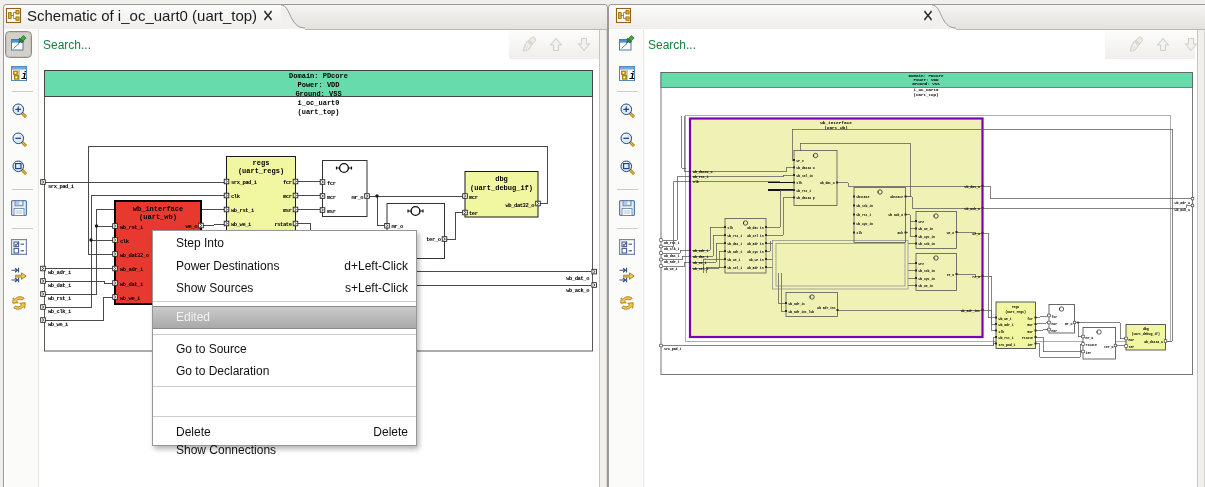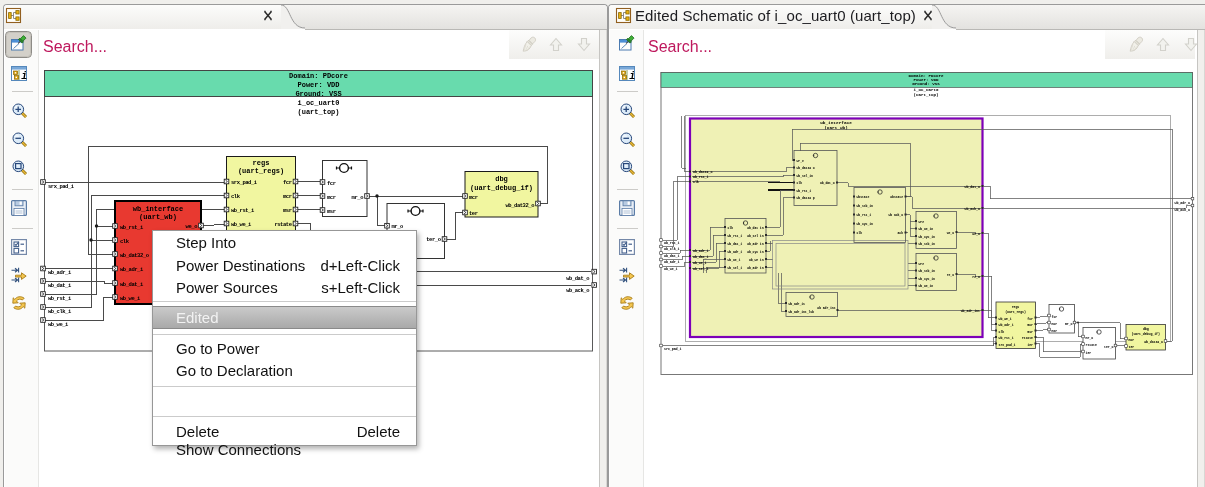--- a/index.html
+++ b/index.html
@@ -6,64 +6,64 @@
   body{width:1205px;height:487px;overflow:hidden;background:#f0efec;font-family:"Liberation Sans",sans-serif;position:relative;}
   .panel{position:absolute;top:4px;bottom:0;background:#fff;border:1px solid #9a9a9a;border-bottom:none;border-radius:4px 4px 0 0;}
   #lp{left:3px;width:603px;}
   #rp{left:608px;width:596px;border-right:none;border-radius:4px 0 0 0;}
   .tabbar{position:absolute;left:0;top:0;right:0;height:24px;background:linear-gradient(#f5f4f2,#e3e2df);border-radius:4px 4px 0 0;}
   .tab{position:absolute;left:0;top:0;height:24px;background:linear-gradient(#fcfcfb,#eeedea);border-radius:4px 0 0 0;}
   .tab .sw{position:absolute;right:-24px;top:0;width:24px;height:24px;}
   .tabline{position:absolute;top:24px;height:1px;background:#b9b8b5;right:0;}
   .ttext{position:absolute;top:1.5px;font-size:15px;color:#1c1c20;white-space:nowrap;}
   .toolrow{position:absolute;left:1px;right:1px;top:25px;height:32px;background:#fff;}
-  .search{position:absolute;left:39px;top:33px;font-size:16px;color:#be185d;}
+  .search{position:absolute;left:39px;top:33px;font-size:12px;color:#15803d;}
   .vtools{position:absolute;left:1px;top:25px;bottom:0;width:33px;background:#fbfbfa;border-right:1px solid #e6e6e4;}
   .vsep{position:absolute;left:7px;width:21px;height:1px;background:#cccbc8;}
   .scroll{position:absolute;top:25px;bottom:0;width:5px;border-left:1px solid #c6c5c2;border-right:1px solid #d8d7d4;background:#f1f0ed;}
   #ov{position:absolute;left:0;top:0;z-index:10;}
   #ov text{font-family:"Liberation Mono",monospace;fill:#000;}
   .mi{position:absolute;left:0;width:100%;height:22px;line-height:22px;}
   .mi .lab{position:absolute;left:23px;top:0;}
-  .mi .acc{position:absolute;right:16px;top:0;}
+  .mi .acc{position:absolute;right:8px;top:0;}
   .msep{position:absolute;left:0;width:100%;height:1px;background:#cbcbcb;}
 </style>
 </head>
 <body>
 
 <div class="panel" id="lp">
   <div class="tabbar"></div>
   <div class="tab" style="width:277px;">
     <svg class="sw" width="24" height="24" viewBox="0 0 24 24">
         <path d="M0 0 C10 0 8 23 24 23 L24 24 L0 24 Z" fill="#f1f0ee"></path>
         <path d="M0 0 C10 0 8 23 24 23" fill="none" stroke="#9a9a9a" stroke-width="1"></path>
       </svg>
   </div>
   <div class="tabline" style="left:301px;"></div>
+  <div class="ttext" style="left:23px;">Schematic of i_oc_uart0 (uart_top)</div>
   <div class="toolrow"></div>
   <div class="vtools">
     <div class="vsep" style="top:61px;"></div>
     <div class="vsep" style="top:159px;"></div>
     <div class="vsep" style="top:198px;"></div>
   </div>
   <div class="search">Search...</div>
   <div style="position:absolute;right:8px;top:25px;width:90px;height:29px;background:linear-gradient(#fdfdfc,#efeeeb);"></div>
   <div class="scroll" style="right:0;width:6px;"></div>
 </div>
 
 <div class="panel" id="rp">
   <div class="tabbar" style="border-radius:4px 0 0 0;"></div>
   <div class="tab" style="width:323px;">
     <svg class="sw" width="24" height="24" viewBox="0 0 24 24">
         <path d="M0 0 C10 0 8 23 24 23 L24 24 L0 24 Z" fill="#f1f0ee"></path>
         <path d="M0 0 C10 0 8 23 24 23" fill="none" stroke="#9a9a9a" stroke-width="1"></path>
       </svg>
   </div>
   <div class="tabline" style="left:347px;"></div>
-  <div class="ttext" style="left:26px;letter-spacing:0.1px;">Edited Schematic of i_oc_uart0 (uart_top)</div>
   <div class="toolrow"></div>
   <div class="vtools">
     <div class="vsep" style="top:61px;"></div>
     <div class="vsep" style="top:159px;"></div>
     <div class="vsep" style="top:198px;"></div>
   </div>
   <div class="search">Search...</div>
   <div style="position:absolute;right:10px;top:25px;width:90px;height:29px;background:linear-gradient(#fdfdfc,#efeeeb);"></div>
   <div class="scroll" style="left:588px;width:6px;"></div>
 </div>
@@ -646,39 +646,39 @@
     <text x="1128.5" y="340.5">mcr</text>
     <text x="1128.5" y="348">ter</text>
     <text x="1163" y="343" text-anchor="end">wb_dat32_o</text>
     <use href="#pco" x="1126" y="338.5"></use>
         <use href="#pco" x="1126" y="346"></use>
     <use href="#pco" x="1165.5" y="341"></use>
   </g>
 </g>
 </svg>
 
-<div id="menu" style="position:absolute;left:152px;top:230px;width:263px;height:214px;background:#fff;border:1px solid #979797;box-shadow:2px 3px 5px rgba(0,0,0,0.3);font-size:15px;color:#111;z-index:50;">
+<div id="menu" style="position:absolute;left:152px;top:230px;width:263px;height:214px;background:#fff;border:1px solid #979797;box-shadow:2px 3px 5px rgba(0,0,0,0.3);font-size:12px;color:#111;z-index:50;">
   <div class="mi" style="top:1px;">
       <span class="lab">Step Into</span>
     </div>
   <div class="mi" style="top:24px;">
       <span class="lab">Power Destinations</span>
       <span class="acc">d+Left-Click</span>
     </div>
   <div class="mi" style="top:46px;">
-      <span class="lab">Power Sources</span>
+      <span class="lab">Show Sources</span>
       <span class="acc">s+Left-Click</span>
     </div>
   <div class="msep" style="top:70px;"></div>
   <div class="mi" style="top:75px;height:21px;line-height:21px;background:linear-gradient(#cacaca,#a9a9a9);border-top:1px solid #8a8a8a;border-bottom:1px solid #8a8a8a;color:#f2f2f2;">
       <span class="lab">Edited</span>
     </div>
   <div class="msep" style="top:103px;"></div>
   <div class="mi" style="top:107px;">
-      <span class="lab">Go to Power</span>
+      <span class="lab">Go to Source</span>
     </div>
   <div class="mi" style="top:129px;text-align:right;">
       <span class="lab">Go to Declaration</span>
     </div>
   <div class="msep" style="top:155px;"></div>
   <div class="mi" style="top:160px;margin-top:48px;">
       <span class="lab">Show Connections</span>
     </div>
   <div class="msep" style="top:185px;"></div>
   <div class="mi" style="top:190px;">

